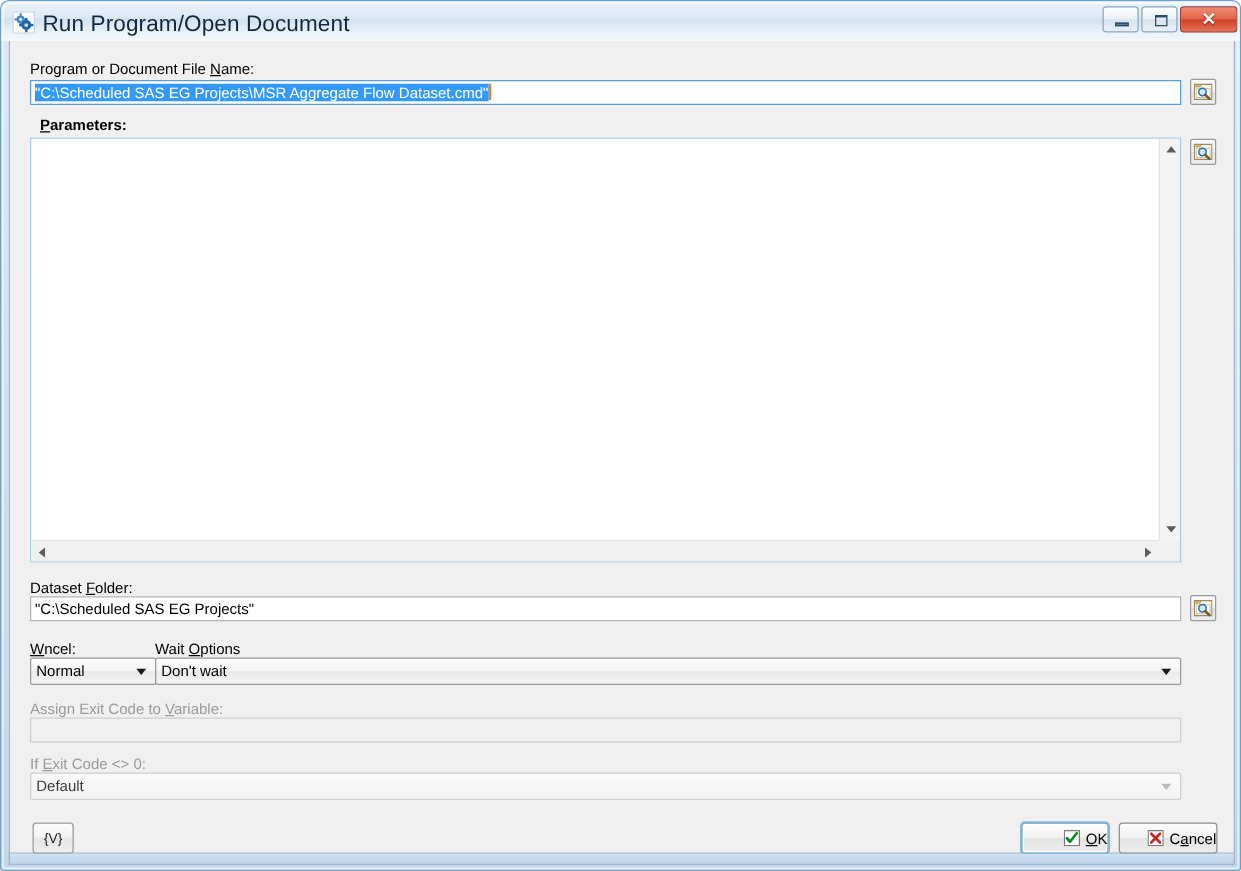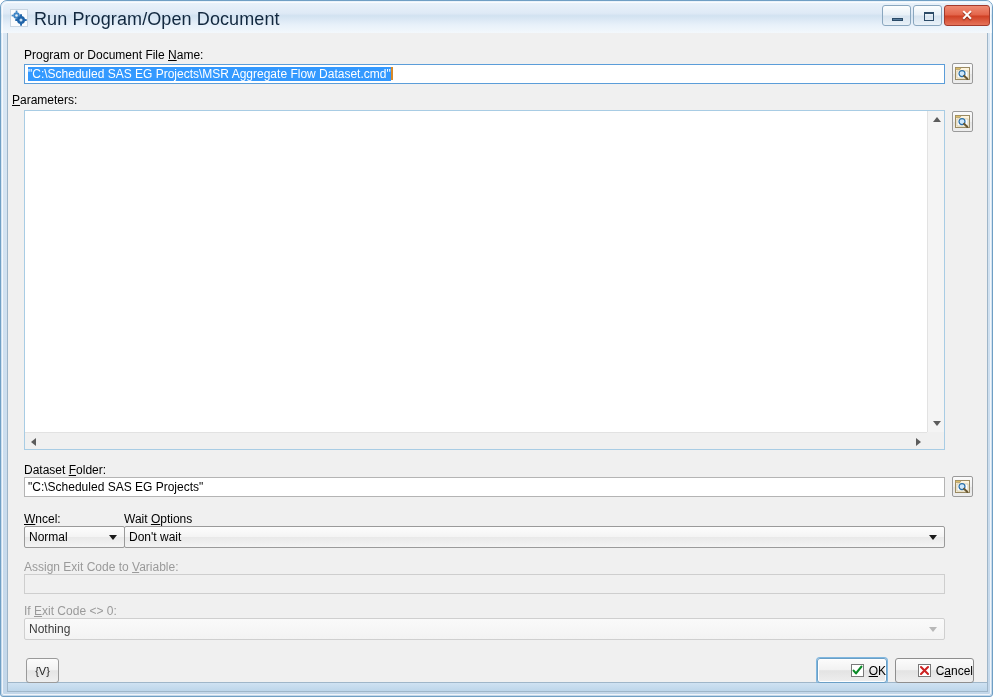--- a/index.html
+++ b/index.html
@@ -361,21 +361,21 @@
     <div class="browse-btn" style="left:944px; top:30px;">
       <svg width="15" height="15" viewBox="0 0 15 15">
         <rect x="0.5" y="1.5" width="14" height="12" fill="#fdf4dd" stroke="#9a8a63"></rect>
         <path d="M0.5 3.5 L5 3.5 L6 1.8 L0.5 1.8 Z" fill="#e8c76a" stroke="#9a8a63" stroke-width="0.6"></path>
         <rect x="2" y="5" width="11" height="7" fill="#ffffff" stroke="#c0b48e" stroke-width="0.6"></rect>
         <circle cx="7" cy="7.6" r="3" fill="#cfe8fb" stroke="#2a6fa8" stroke-width="1.2"></circle>
         <line x1="9.1" y1="9.7" x2="12.4" y2="13" stroke="#6b5a33" stroke-width="2" stroke-linecap="round"></line>
       </svg>
     </div>
 
-    <div class="lbl" style="left:4px; top:60px;"><span></span><span class="acc">P</span><span>arameters:</span></div>
+    <div class="lbl" style="left:24px; top:60px;font-weight:bold;"><span></span><span class="acc">P</span><span>arameters:</span></div>
 
     <div class="paramsbox" style="left:16px; top:77px; width:921px; height:340px;">
       <div style="position:absolute; left:0; top:0; right:18px; bottom:18px; padding:3px; font-size:12px; color:#000; overflow:hidden;"></div>
 
       <div class="scroll-v">
         <div class="sb-arrow up">
             <span class="tri tri-up"></span>
           </div>
         <div class="sb-arrow down">
             <span class="tri tri-down"></span>
@@ -436,21 +436,21 @@
 
     <div class="lbl disabled" style="left:16px; top:527px;"><span>Assign Exit Code to </span><span class="acc">V</span><span>ariable:</span></div>
 
     <div class="textbox disabled" style="left:16px; top:541px; width:921px; height:20px;">
       <span></span>
     </div>
 
     <div class="lbl disabled" style="left:16px; top:571px;"><span>If </span><span class="acc">E</span><span>xit Code &lt;&gt; 0:</span></div>
 
     <div class="combo disabled" style="left:16px; top:585px; width:921px; height:22px;">
-      <span>Nothing</span>
+      <span>Default</span>
       <span class="combo-arrow"></span>
     </div>
 
   </div>
 
   <div class="var-btn">
     <span>{V}</span>
   </div>
 
   <div class="btn default" style="left:816px; top:657px; width:70px; height:25px;">

